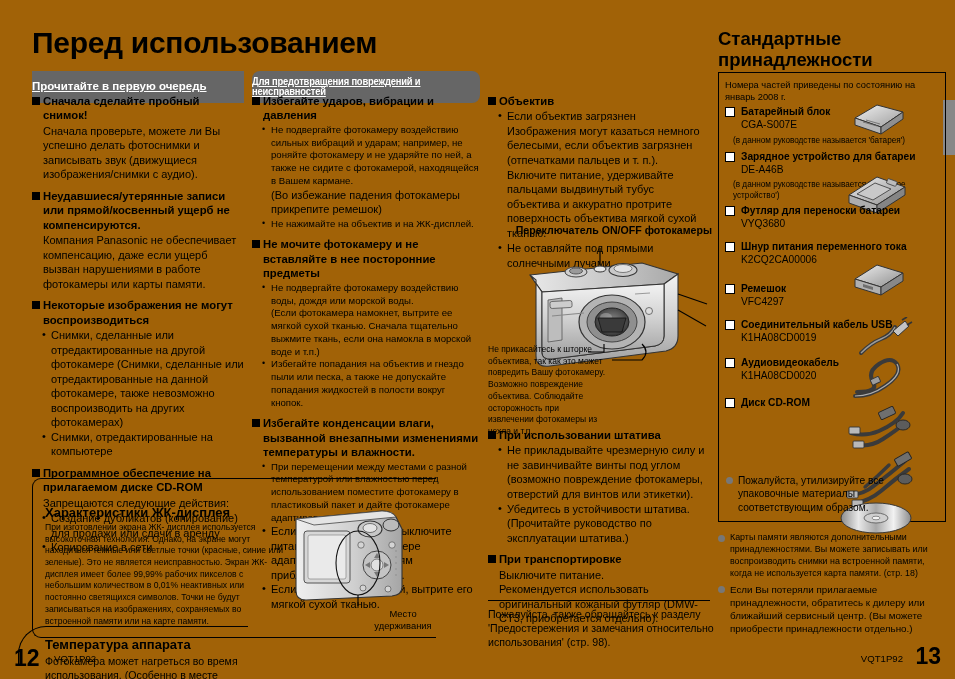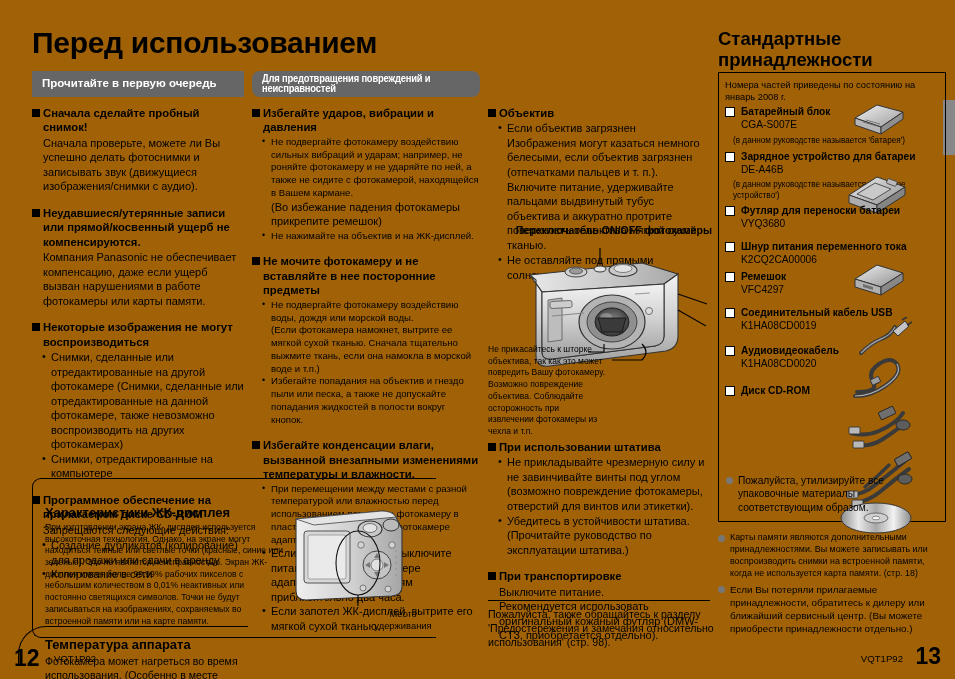--- a/index.html
+++ b/index.html
@@ -25,42 +25,42 @@
     position: absolute;
     left: 32px; top: 26px;
     font-size: 30px;
     font-weight: bold;
     letter-spacing: -0.3px;
     color: #000;
   }
 
   .band {
     position: absolute;
-    height: 26px;
+    height: 32px;
     background: #666666;
     color: #fff;
     display: flex;
     align-items: center;
-    padding-left: 10px;
+    text-decoration: underline;
   }
   .band span { font-size: 11.5px; font-weight: bold; line-height: 1; }
   .band.b1 { left: 32px; top: 71px; width: 212px; }
   .band.b2 { left: 252px; top: 71px; width: 228px; border-radius: 8px; }
   .band.b2 span { font-size: 10px; letter-spacing: -0.2px; transform: scaleX(0.94); transform-origin: left center; }
 
   .col { position: absolute; }
   .col1 { left: 32px; top: 94px; width: 215px; }
   .col2 { left: 252px; top: 94px; width: 228px; }
   .col3 { left: 488px; top: 94px; width: 222px; }
 
   
   .h-sq {
     font-size: 11.3px; font-weight: bold;
     line-height: 1.28;
-    margin: 12px 0 1px 0;
+    margin: 0 0 1px 0;
     padding-left: 11px;
     position: relative;
   }
   .h-sq::before {
     content: "";
     position: absolute;
     left: 0; top: 3px;
     width: 8px; height: 8px;
     background: #000;
   }
@@ -542,21 +542,21 @@
     <div class="thumb" style="left:134px; top:244px;">
       <svg width="60" height="42" viewBox="0 0 60 42" xmlns="http://www.w3.org/2000/svg">
         <path d="M8 36 Q18 26 28 22 Q38 18 42 10" fill="none" stroke="#3a3a3a" stroke-width="4" stroke-linecap="round"></path>
         <path d="M8 36 Q18 26 28 22 Q38 18 42 10" fill="none" stroke="#9a9a9a" stroke-width="1.4"></path>
         <path d="M40 14 L52 4 L56 9 L45 19 Z" fill="#c4c4c4" stroke="#333" stroke-width="1"></path>
         <line x1="49" y1="3" x2="54" y2="0" stroke="#333" stroke-width="1.6"></line>
         <line x1="54" y1="8" x2="59" y2="5" stroke="#333" stroke-width="1.6"></line>
       </svg>
     </div>
 
-    <div class="acc-item" style="margin-top:4px">
+    <div class="acc-item" style="margin-top:16px">
       <span class="cb"></span>
       <div class="acc-name">Ремешок</div>
       <div class="acc-code">VFC4297</div>
     </div>
     <div class="thumb" style="left:126px; top:283px;">
       <svg width="68" height="50" viewBox="0 0 68 50" xmlns="http://www.w3.org/2000/svg">
         <path d="M10 40 Q26 40 40 30 Q58 18 52 8 Q46 0 34 8 Q22 16 28 26 Q34 36 12 36" fill="none" stroke="#3a3a3a" stroke-width="4" stroke-linecap="round"></path>
         <path d="M10 40 Q26 40 40 30 Q58 18 52 8" fill="none" stroke="#adadad" stroke-width="1.2"></path>
         <rect x="26" y="22" width="9" height="6" rx="1" fill="#9c9c9c" stroke="#333" stroke-width="0.9" transform="rotate(-25 30 25)"></rect>
       </svg>

